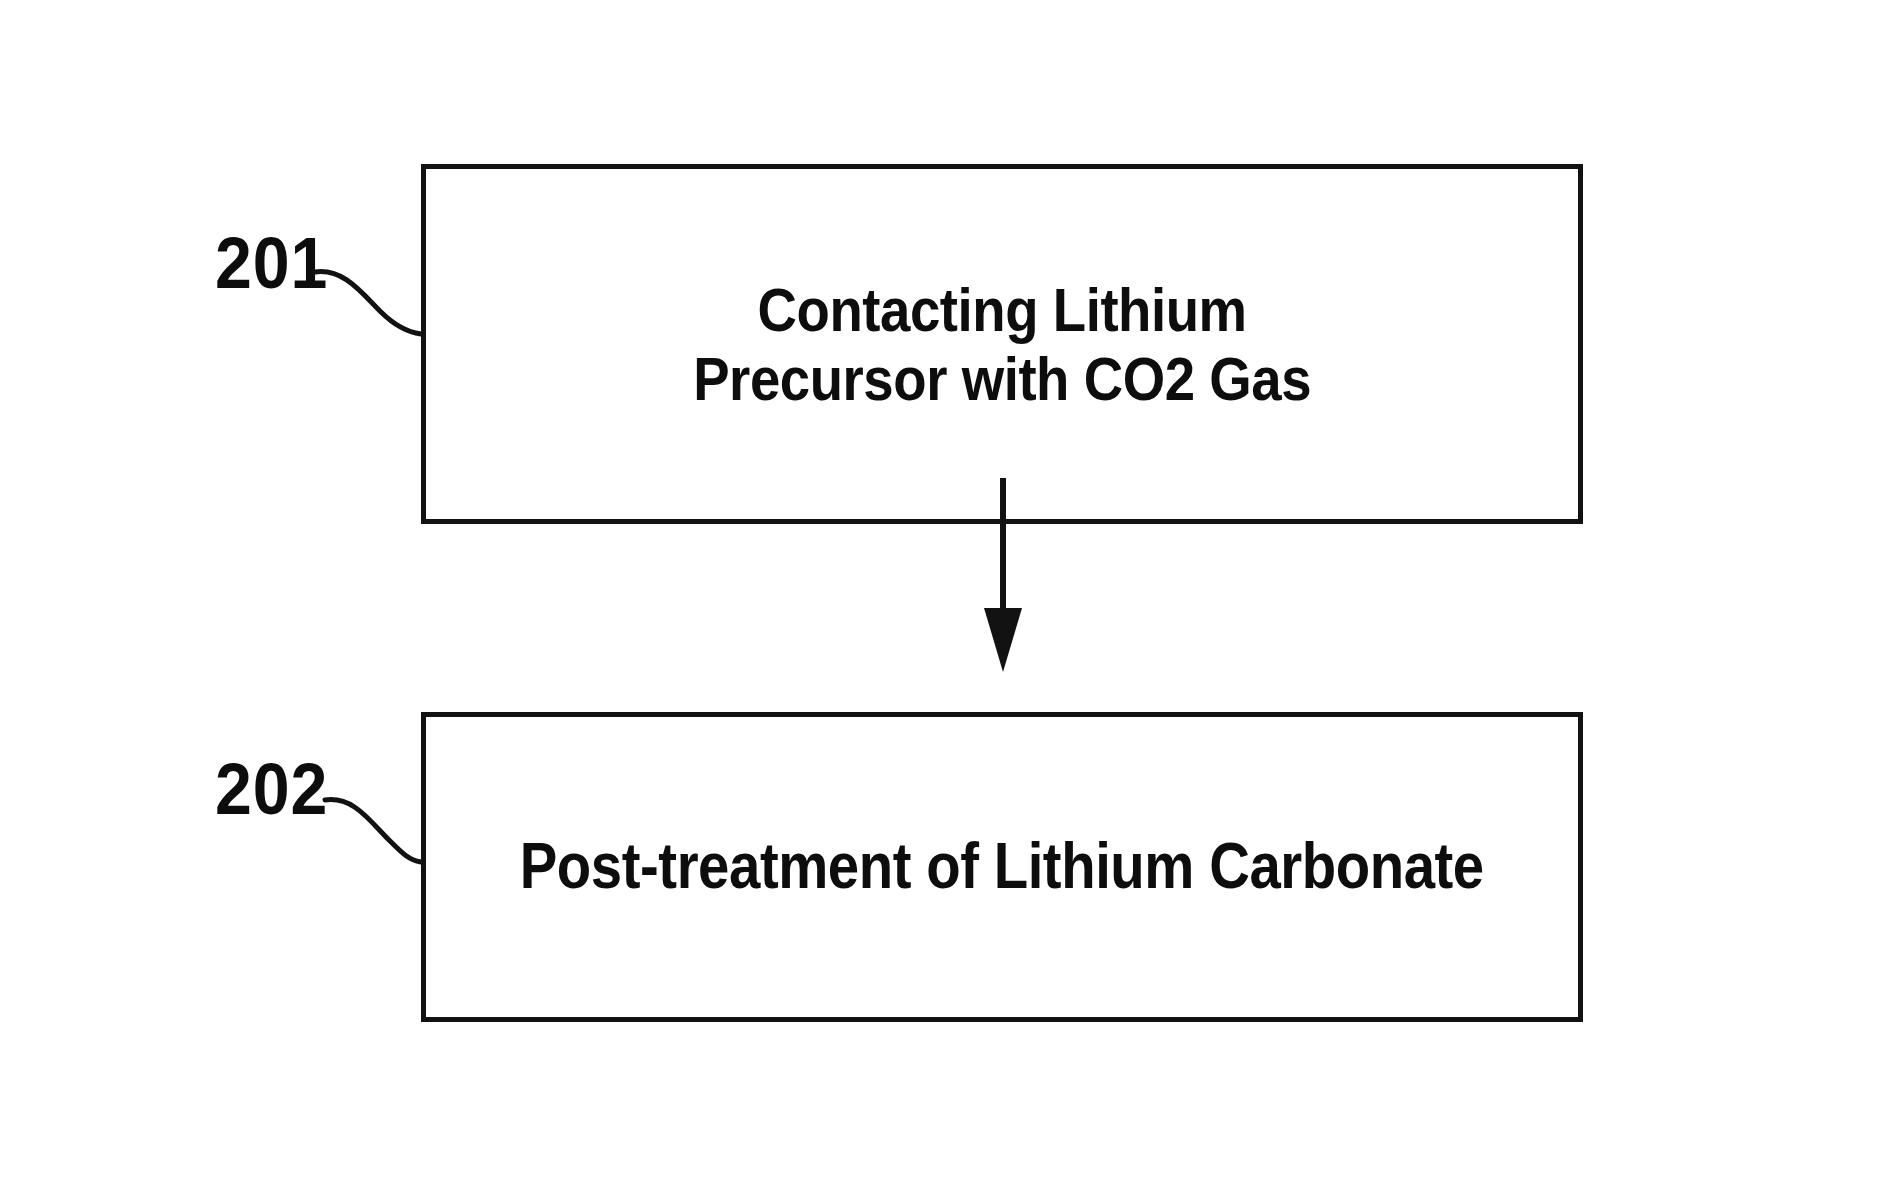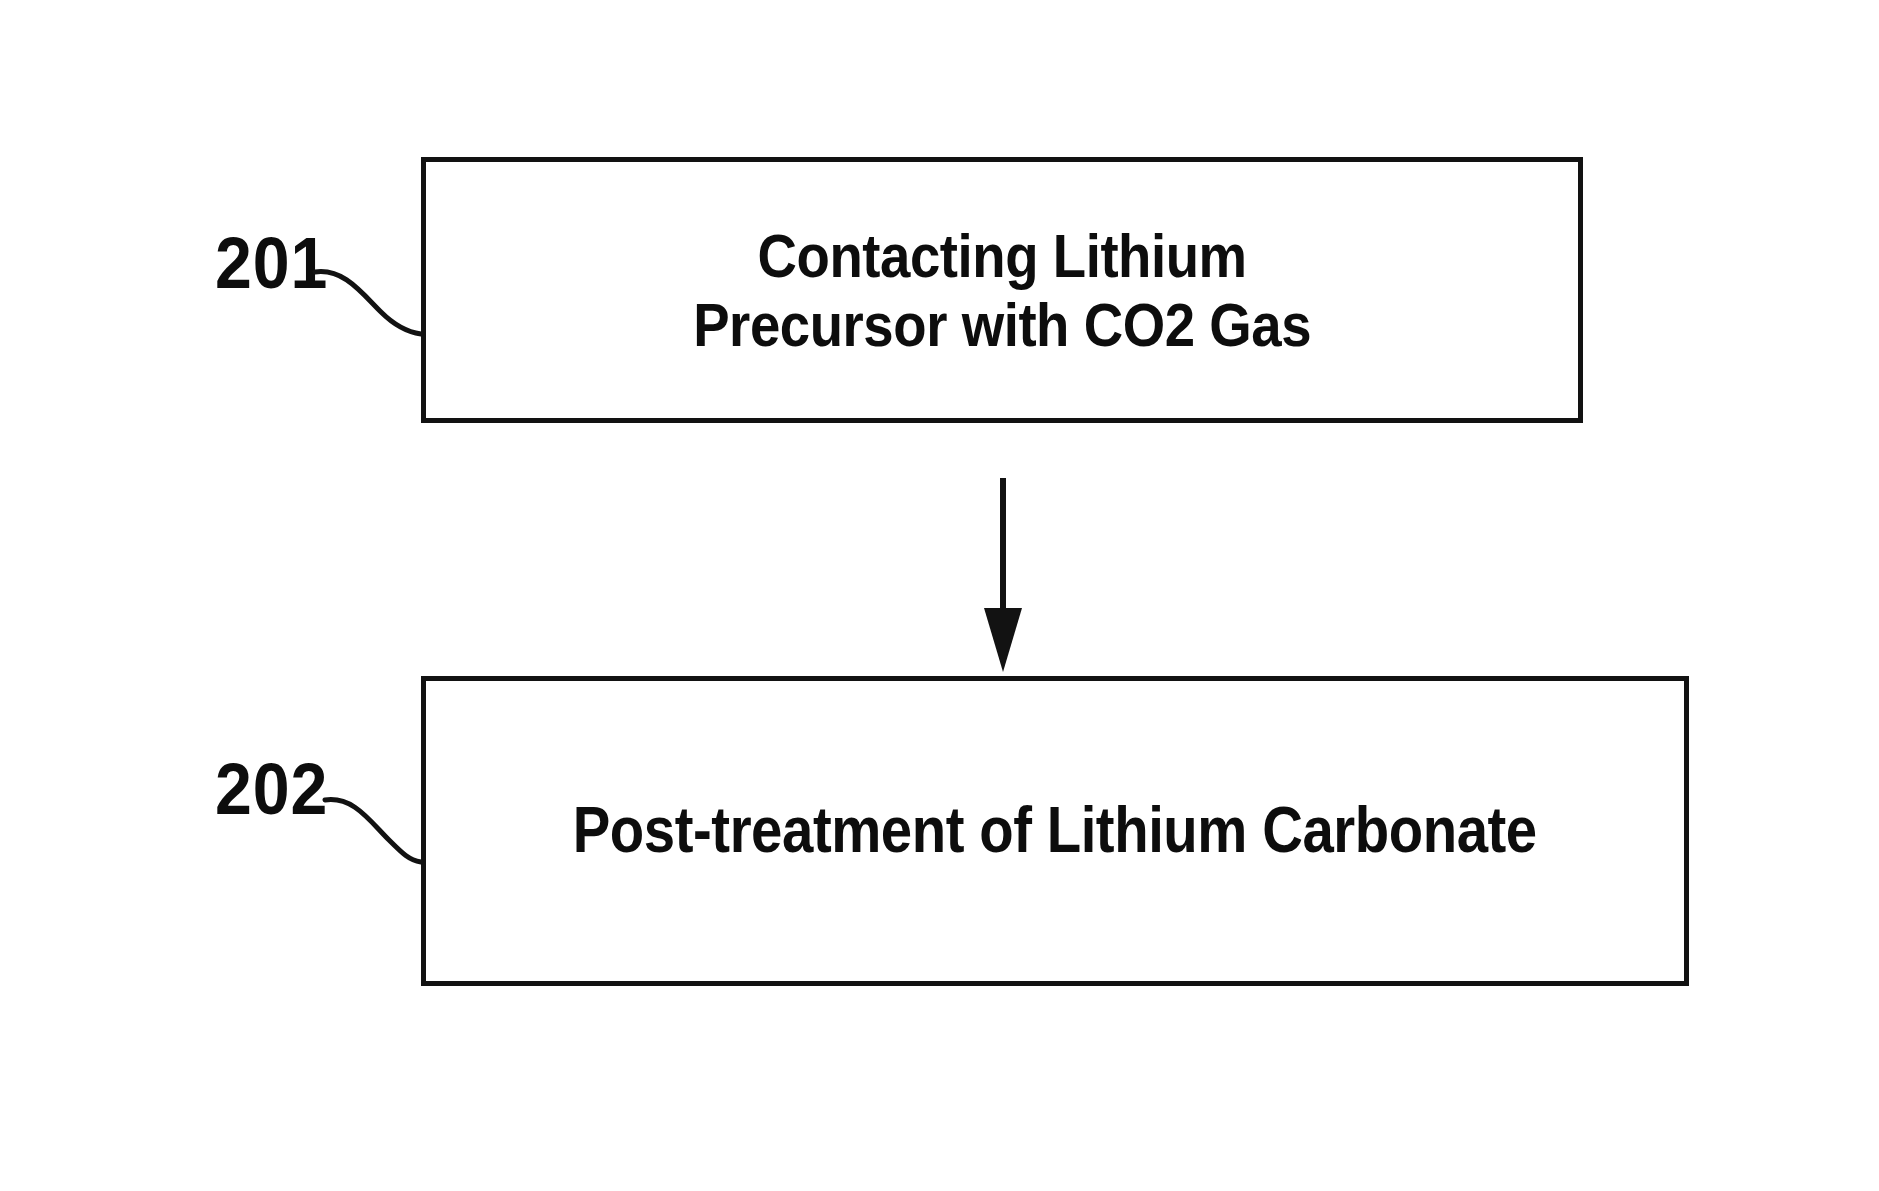--- a/index.html
+++ b/index.html
@@ -30,29 +30,29 @@
     border: 5px solid #121212;
     background: #ffffff;
     display: flex;
     align-items: center;
     justify-content: center;
     text-align: center;
   }
 
   #box-201 {
     left: 378px;
-    top: 157px;
+    top: 164px;
     width: 1162px;
-    height: 266px;
+    height: 360px;
   }
 
   #box-202 {
     left: 378px;
-    top: 676px;
-    width: 1268px;
+    top: 712px;
+    width: 1162px;
     height: 310px;
   }
 
   .box-text {
     font-family: "Liberation Sans Narrow", "Liberation Sans", sans-serif;
     font-weight: 700;
     font-size: 62px;
     line-height: 1.12;
     color: #0d0d0d;
     letter-spacing: -0.5px;

